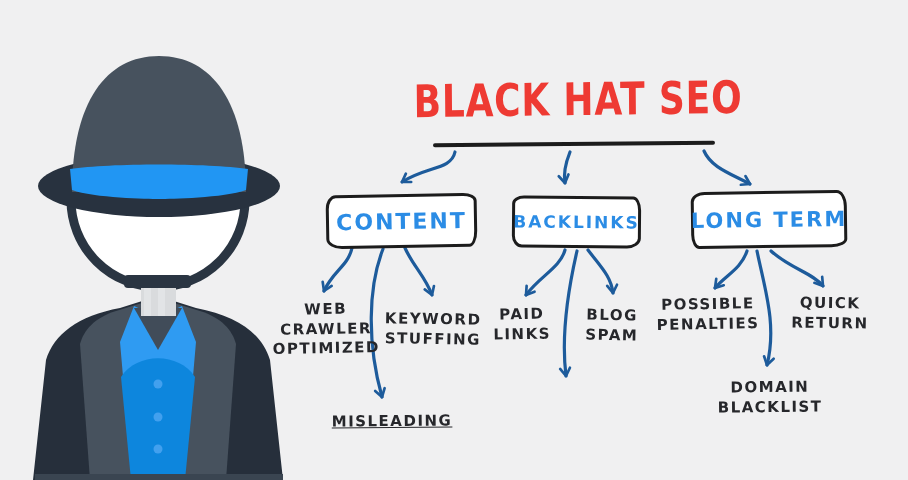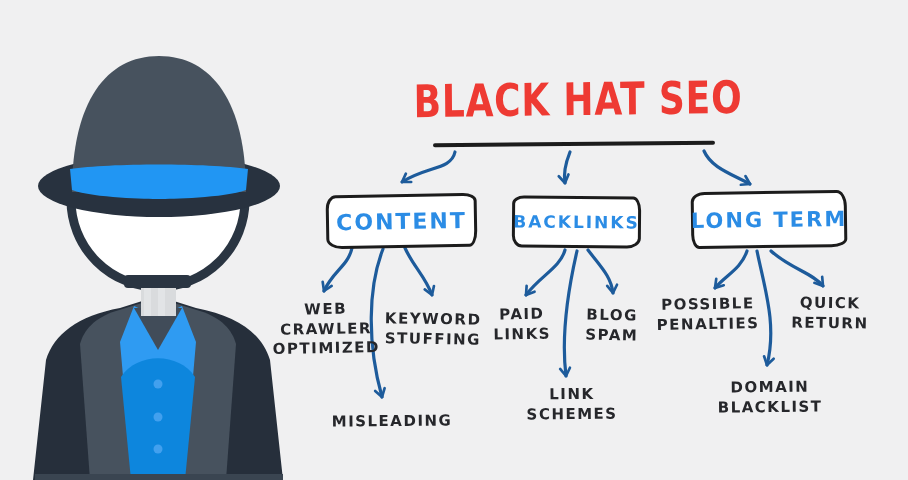--- a/index.html
+++ b/index.html
@@ -39,21 +39,21 @@
     left:691px;top:191px;width:150px;height:51px;font-size:21px;
     border-radius:14px 10px 16px 8px / 10px 16px 8px 14px;transform:rotate(-.8deg);
   }
   
   .leaf{
     color:#26272b;font-weight:700;font-size:15px;line-height:1.3;
     letter-spacing:1.5px;text-align:center;white-space:pre-line;
   }
   .lf-webcrawler{left:266px;top:300px;width:120px;transform:rotate(-1deg);}
   .lf-keyword{left:373px;top:310px;width:120px;transform:rotate(1deg);}
-  .lf-misleading{left:322px;top:412px;width:140px;transform:rotate(-.5deg);}
+  .lf-misleading{left:322px;top:412px;width:140px;transform:rotate(-.5deg);text-decoration:underline;}
   .lf-paidlinks{left:477px;top:305px;width:90px;transform:rotate(-1deg);}
   .lf-blogspam{left:567px;top:306px;width:90px;transform:rotate(1deg);}
   .lf-linkschemes{left:517px;top:385px;width:110px;transform:rotate(-.5deg);}
   .lf-penalties{left:648px;top:295px;width:120px;transform:rotate(-1deg);}
   .lf-quickreturn{left:780px;top:294px;width:100px;transform:rotate(.8deg);}
   .lf-blacklist{left:710px;top:378px;width:120px;transform:rotate(-.6deg);}
 </style>
 </head>
 <body>
 
@@ -119,22 +119,20 @@
   <div class="abs leaf lf-webcrawler">WEB
 CRAWLER
 OPTIMIZED</div>
   <div class="abs leaf lf-keyword">KEYWORD
 STUFFING</div>
   <div class="abs leaf lf-misleading">MISLEADING</div>
   <div class="abs leaf lf-paidlinks">PAID
 LINKS</div>
   <div class="abs leaf lf-blogspam">BLOG
 SPAM</div>
-  <div class="abs leaf lf-linkschemes">LINK
-SCHEMES</div>
   <div class="abs leaf lf-penalties">POSSIBLE
 PENALTIES</div>
   <div class="abs leaf lf-quickreturn">QUICK
 RETURN</div>
   <div class="abs leaf lf-blacklist">DOMAIN
 BLACKLIST</div>
 
 </div>
 
 </body></html>

